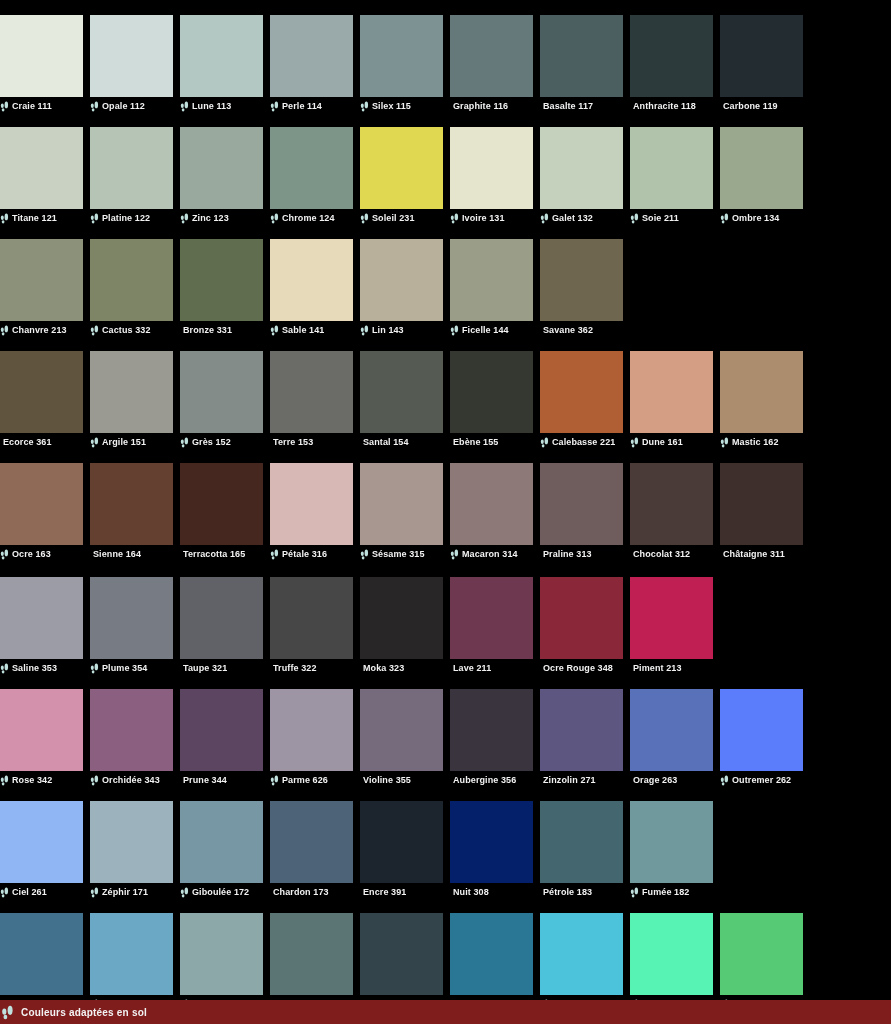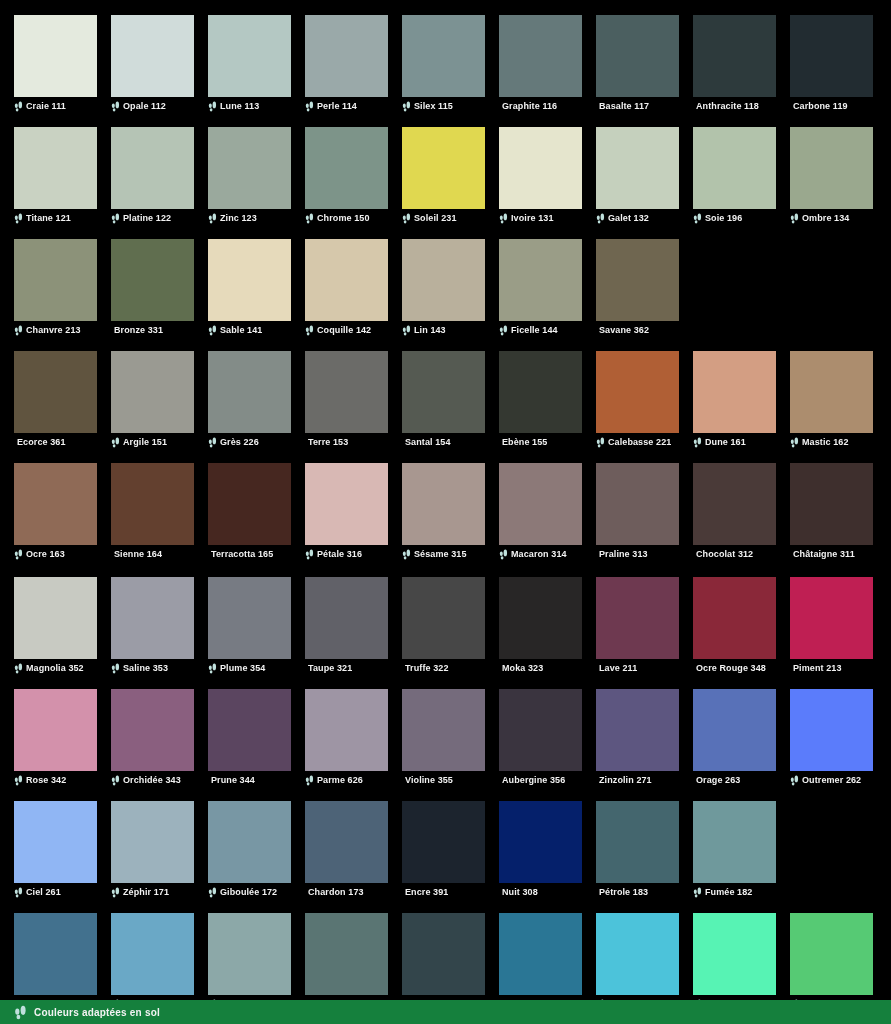--- a/index.html
+++ b/index.html
@@ -27,22 +27,21 @@
 
   .section {
     padding: 0 0 0 0;
   }
   .section.section-top { padding-top: 15px; }
   .section.section-bottom { padding-top: 16px; }
 
   .swatch-row {
     display: flex;
     flex-direction: row;
-    padding-left: 14px;
-    gap: 14px;
+    gap: 7px;
     margin-bottom: 14px;
   }
   .swatch-row:last-child { margin-bottom: 0; }
 
   .swatch-cell {
     width: 83px;
     flex: 0 0 83px;
     box-sizing: border-box;
   }
 
@@ -91,23 +90,23 @@
 
   #legend-bar {
     position: absolute;
     left: 0;
     bottom: 0;
     width: 891px;
     height: 24px;
     display: flex;
     flex-direction: row;
     align-items: center;
-    padding-left: 14px;
+    padding-left: 1px;
     box-sizing: border-box;
-    background: #15803d;
+    background: #7f1d1d;
     gap: 7px;
   }
   #legend-bar .legend-icon {
     width: 13px;
     height: 15px;
     flex: 0 0 auto;
     display: block;
   }
   #legend-bar .legend-icon svg { display: block; }
   #legend-bar .legend-text {
@@ -262,21 +261,21 @@
           <div class="swatch-cell">
             <div class="swatch-chip" title="Chrome 124" style="background: rgb(125, 148, 137);"></div>
             <div class="swatch-label">
               <span class="soil-icon">
                 <svg viewBox="0 0 9 11" width="9" height="11" aria-hidden="true">
                   <ellipse cx="6.3" cy="3.9" rx="1.75" ry="3.35" fill="#bfe0dc"></ellipse>
                   <ellipse cx="2.3" cy="4.8" rx="1.5" ry="2.3" fill="#bfe0dc"></ellipse>
                   <ellipse cx="3.1" cy="8.8" rx="1.35" ry="1.65" fill="#bfe0dc"></ellipse>
                 </svg>
               </span>
-              <span class="label-text">Chrome 150</span>
+              <span class="label-text">Chrome 124</span>
             </div>
           </div>
           <div class="swatch-cell">
             <div class="swatch-chip" title="Soleil 231" style="background: rgb(224, 216, 80);"></div>
             <div class="swatch-label">
               <span class="soil-icon">
                 <svg viewBox="0 0 9 11" width="9" height="11" aria-hidden="true">
                   <ellipse cx="6.3" cy="3.9" rx="1.75" ry="3.35" fill="#bfe0dc"></ellipse>
                   <ellipse cx="2.3" cy="4.8" rx="1.5" ry="2.3" fill="#bfe0dc"></ellipse>
                   <ellipse cx="3.1" cy="8.8" rx="1.35" ry="1.65" fill="#bfe0dc"></ellipse>
@@ -314,21 +313,21 @@
           <div class="swatch-cell">
             <div class="swatch-chip" title="Soie 133" style="background: rgb(178, 195, 171);"></div>
             <div class="swatch-label">
               <span class="soil-icon">
                 <svg viewBox="0 0 9 11" width="9" height="11" aria-hidden="true">
                   <ellipse cx="6.3" cy="3.9" rx="1.75" ry="3.35" fill="#bfe0dc"></ellipse>
                   <ellipse cx="2.3" cy="4.8" rx="1.5" ry="2.3" fill="#bfe0dc"></ellipse>
                   <ellipse cx="3.1" cy="8.8" rx="1.35" ry="1.65" fill="#bfe0dc"></ellipse>
                 </svg>
               </span>
-              <span class="label-text">Soie 196</span>
+              <span class="label-text">Soie 211</span>
             </div>
           </div>
           <div class="swatch-cell">
             <div class="swatch-chip" title="Ombre 134" style="background: rgb(154, 168, 142);"></div>
             <div class="swatch-label">
               <span class="soil-icon">
                 <svg viewBox="0 0 9 11" width="9" height="11" aria-hidden="true">
                   <ellipse cx="6.3" cy="3.9" rx="1.75" ry="3.35" fill="#bfe0dc"></ellipse>
                   <ellipse cx="2.3" cy="4.8" rx="1.5" ry="2.3" fill="#bfe0dc"></ellipse>
                   <ellipse cx="3.1" cy="8.8" rx="1.35" ry="1.65" fill="#bfe0dc"></ellipse>
@@ -346,50 +345,50 @@
                 <svg viewBox="0 0 9 11" width="9" height="11" aria-hidden="true">
                   <ellipse cx="6.3" cy="3.9" rx="1.75" ry="3.35" fill="#bfe0dc"></ellipse>
                   <ellipse cx="2.3" cy="4.8" rx="1.5" ry="2.3" fill="#bfe0dc"></ellipse>
                   <ellipse cx="3.1" cy="8.8" rx="1.35" ry="1.65" fill="#bfe0dc"></ellipse>
                 </svg>
               </span>
               <span class="label-text">Chanvre 213</span>
             </div>
           </div>
           <div class="swatch-cell">
+            <div class="swatch-chip" title="Cactus 332" style="background: rgb(125, 133, 102);"></div>
+            <div class="swatch-label">
+              <span class="soil-icon">
+                <svg viewBox="0 0 9 11" width="9" height="11" aria-hidden="true">
+                  <ellipse cx="6.3" cy="3.9" rx="1.75" ry="3.35" fill="#bfe0dc"></ellipse>
+                  <ellipse cx="2.3" cy="4.8" rx="1.5" ry="2.3" fill="#bfe0dc"></ellipse>
+                  <ellipse cx="3.1" cy="8.8" rx="1.35" ry="1.65" fill="#bfe0dc"></ellipse>
+                </svg>
+              </span>
+              <span class="label-text">Cactus 332</span>
+            </div>
+          </div>
+          <div class="swatch-cell">
             <div class="swatch-chip" title="Bronze 331" style="background: rgb(96, 110, 79);"></div>
             <div class="swatch-label">
               <span class="soil-icon-spacer"></span>
               <span class="label-text">Bronze 331</span>
             </div>
           </div>
           <div class="swatch-cell">
             <div class="swatch-chip" title="Sable 141" style="background: rgb(230, 218, 187);"></div>
             <div class="swatch-label">
               <span class="soil-icon">
                 <svg viewBox="0 0 9 11" width="9" height="11" aria-hidden="true">
                   <ellipse cx="6.3" cy="3.9" rx="1.75" ry="3.35" fill="#bfe0dc"></ellipse>
                   <ellipse cx="2.3" cy="4.8" rx="1.5" ry="2.3" fill="#bfe0dc"></ellipse>
                   <ellipse cx="3.1" cy="8.8" rx="1.35" ry="1.65" fill="#bfe0dc"></ellipse>
                 </svg>
               </span>
               <span class="label-text">Sable 141</span>
-            </div>
-          </div>
-          <div class="swatch-cell">
-            <div class="swatch-chip" title="Coquille 142" style="background: rgb(214, 200, 171);"></div>
-            <div class="swatch-label">
-              <span class="soil-icon">
-                <svg viewBox="0 0 9 11" width="9" height="11" aria-hidden="true">
-                  <ellipse cx="6.3" cy="3.9" rx="1.75" ry="3.35" fill="#bfe0dc"></ellipse>
-                  <ellipse cx="2.3" cy="4.8" rx="1.5" ry="2.3" fill="#bfe0dc"></ellipse>
-                  <ellipse cx="3.1" cy="8.8" rx="1.35" ry="1.65" fill="#bfe0dc"></ellipse>
-                </svg>
-              </span>
-              <span class="label-text">Coquille 142</span>
             </div>
           </div>
           <div class="swatch-cell">
             <div class="swatch-chip" title="Lin 143" style="background: rgb(185, 176, 156);"></div>
             <div class="swatch-label">
               <span class="soil-icon">
                 <svg viewBox="0 0 9 11" width="9" height="11" aria-hidden="true">
                   <ellipse cx="6.3" cy="3.9" rx="1.75" ry="3.35" fill="#bfe0dc"></ellipse>
                   <ellipse cx="2.3" cy="4.8" rx="1.5" ry="2.3" fill="#bfe0dc"></ellipse>
                   <ellipse cx="3.1" cy="8.8" rx="1.35" ry="1.65" fill="#bfe0dc"></ellipse>
@@ -443,21 +442,21 @@
           <div class="swatch-cell">
             <div class="swatch-chip" title="Grès 152" style="background: rgb(131, 140, 136);"></div>
             <div class="swatch-label">
               <span class="soil-icon">
                 <svg viewBox="0 0 9 11" width="9" height="11" aria-hidden="true">
                   <ellipse cx="6.3" cy="3.9" rx="1.75" ry="3.35" fill="#bfe0dc"></ellipse>
                   <ellipse cx="2.3" cy="4.8" rx="1.5" ry="2.3" fill="#bfe0dc"></ellipse>
                   <ellipse cx="3.1" cy="8.8" rx="1.35" ry="1.65" fill="#bfe0dc"></ellipse>
                 </svg>
               </span>
-              <span class="label-text">Grès 226</span>
+              <span class="label-text">Grès 152</span>
             </div>
           </div>
           <div class="swatch-cell">
             <div class="swatch-chip" title="Terre 153" style="background: rgb(107, 107, 104);"></div>
             <div class="swatch-label">
               <span class="soil-icon-spacer"></span>
               <span class="label-text">Terre 153</span>
             </div>
           </div>
           <div class="swatch-cell">
@@ -599,33 +598,20 @@
             <div class="swatch-chip" title="Châtaigne 311" style="background: rgb(62, 47, 45);"></div>
             <div class="swatch-label">
               <span class="soil-icon-spacer"></span>
               <span class="label-text">Châtaigne 311</span>
             </div>
           </div>
         </div>
       </div>
       <div class="section section-bottom">
         <div class="swatch-row">
-          <div class="swatch-cell">
-            <div class="swatch-chip" title="Magnolia 352" style="background: rgb(200, 202, 194);"></div>
-            <div class="swatch-label">
-              <span class="soil-icon">
-                <svg viewBox="0 0 9 11" width="9" height="11" aria-hidden="true">
-                  <ellipse cx="6.3" cy="3.9" rx="1.75" ry="3.35" fill="#bfe0dc"></ellipse>
-                  <ellipse cx="2.3" cy="4.8" rx="1.5" ry="2.3" fill="#bfe0dc"></ellipse>
-                  <ellipse cx="3.1" cy="8.8" rx="1.35" ry="1.65" fill="#bfe0dc"></ellipse>
-                </svg>
-              </span>
-              <span class="label-text">Magnolia 352</span>
-            </div>
-          </div>
           <div class="swatch-cell">
             <div class="swatch-chip" title="Saline 353" style="background: rgb(155, 156, 166);"></div>
             <div class="swatch-label">
               <span class="soil-icon">
                 <svg viewBox="0 0 9 11" width="9" height="11" aria-hidden="true">
                   <ellipse cx="6.3" cy="3.9" rx="1.75" ry="3.35" fill="#bfe0dc"></ellipse>
                   <ellipse cx="2.3" cy="4.8" rx="1.5" ry="2.3" fill="#bfe0dc"></ellipse>
                   <ellipse cx="3.1" cy="8.8" rx="1.35" ry="1.65" fill="#bfe0dc"></ellipse>
                 </svg>
               </span>

